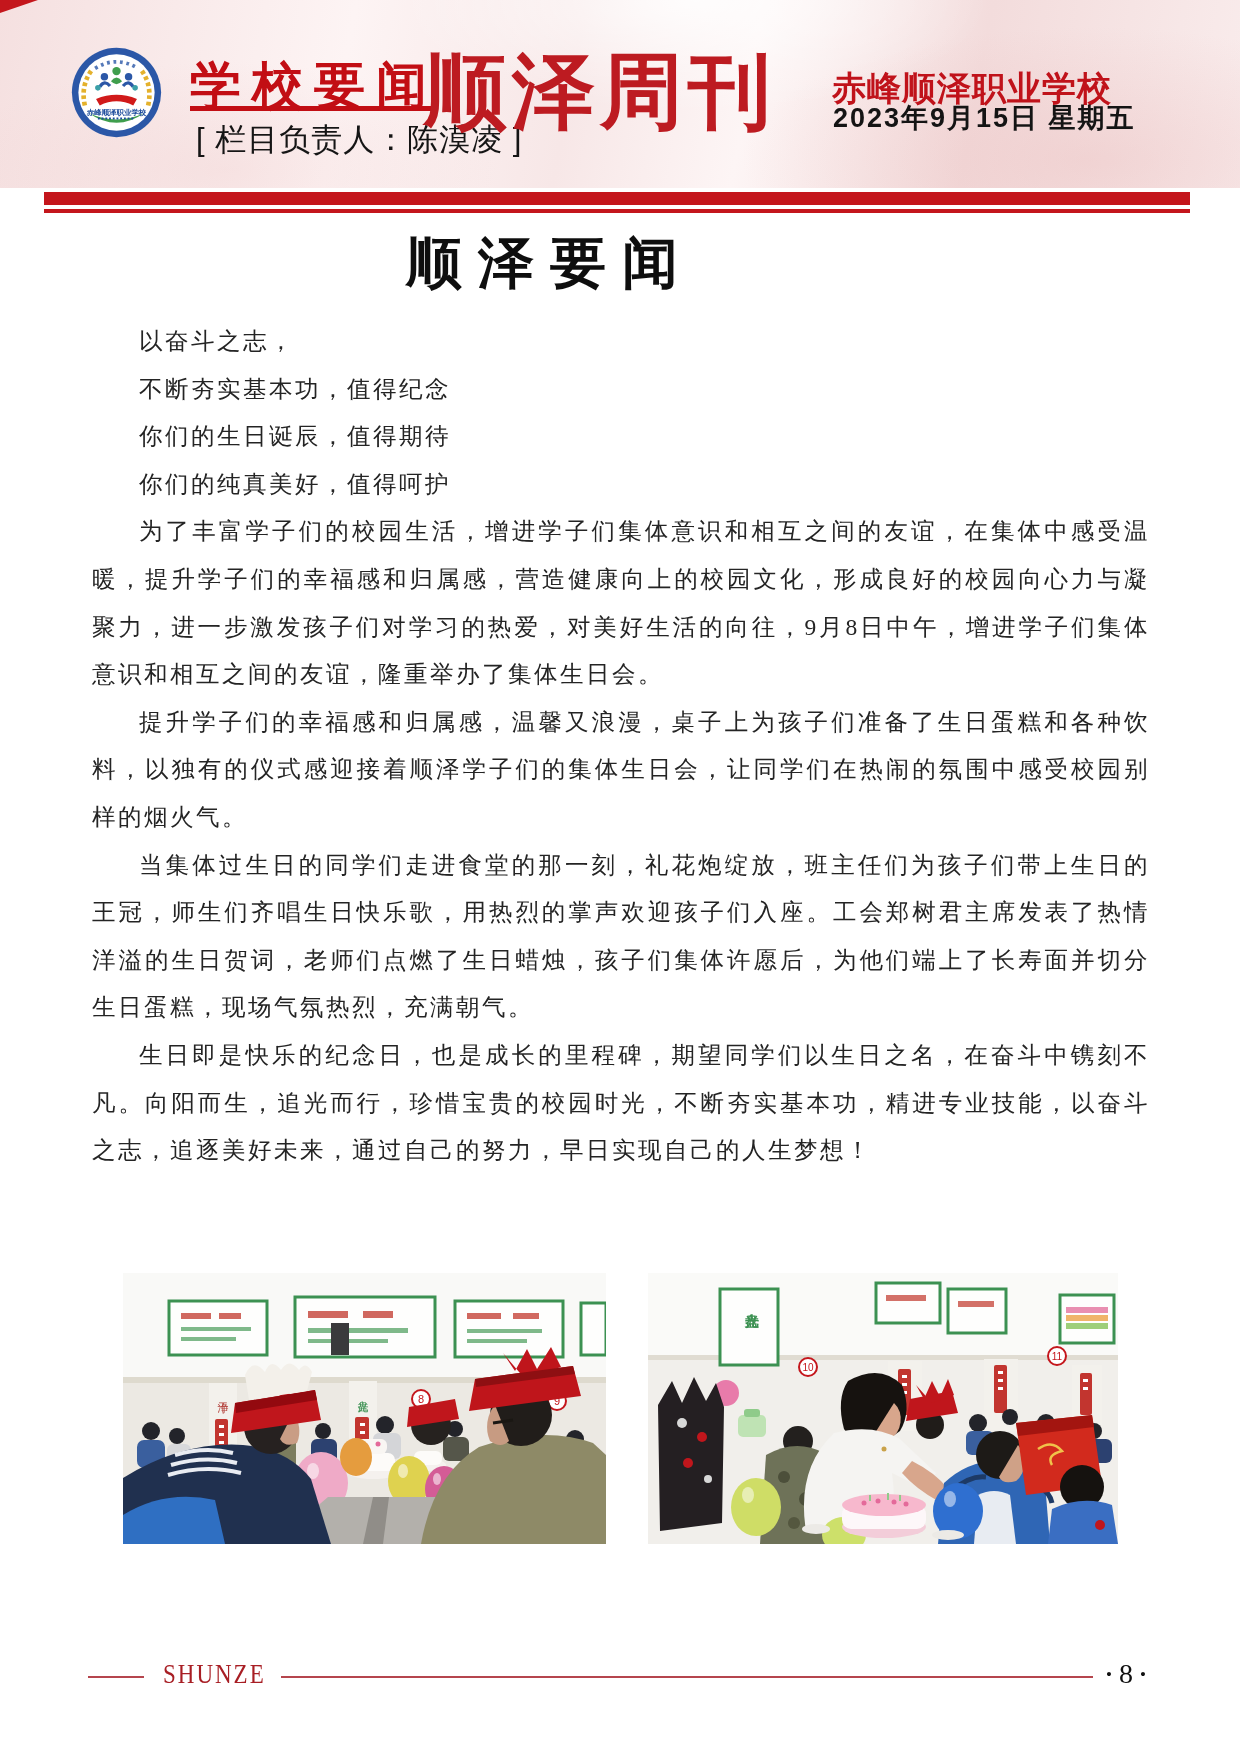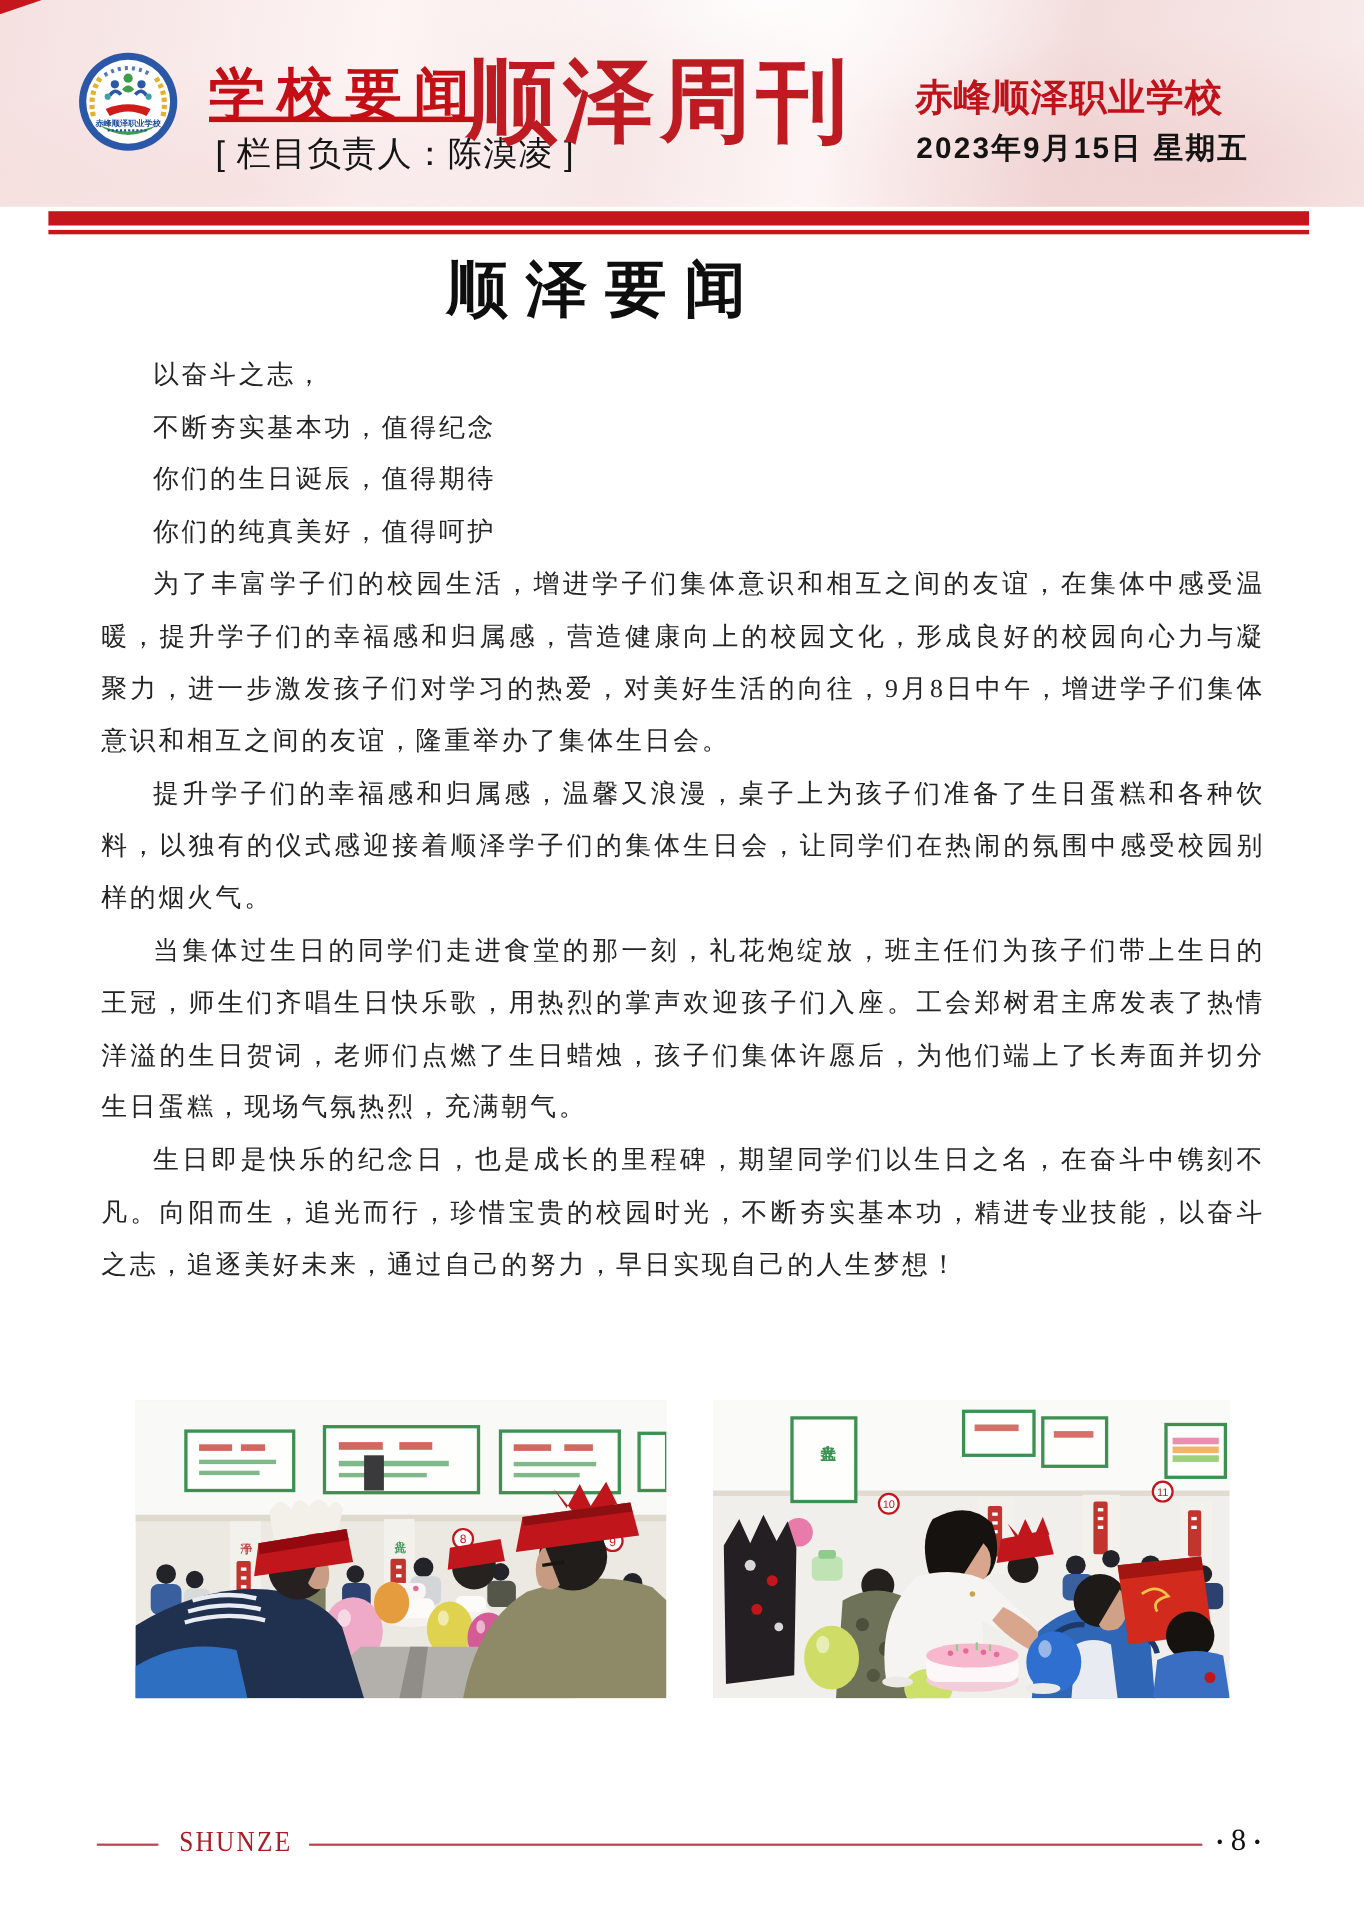--- a/index.html
+++ b/index.html
@@ -39,21 +39,21 @@
   .journal-title {
     position:absolute; left:424px; top:50px;
     font-family:"Liberation Sans","DejaVu Sans",sans-serif;
     font-size:83px; line-height:1.02; font-weight:900; color:#bd1b21; letter-spacing:5px; white-space:nowrap;text-align:right;
   }
   .school-name {
     position:absolute; left:832px; top:66px;
     font-size:34px; font-weight:bold; color:#c0121a; letter-spacing:1px; white-space:nowrap;
   }
   .date-line {
-    position:absolute; left:833px; top:117px;
+    position:absolute; left:833px; top:100px;
     font-family:"Liberation Sans","DejaVu Sans",sans-serif;
     font-size:27px; font-weight:bold; color:#141414; letter-spacing:2px; white-space:nowrap;
   }
   
   .rule-thick { position:absolute; left:44px; top:192px; width:1146px; height:13px; background:#c4161c; }
   .rule-thin  { position:absolute; left:44px; top:209px; width:1146px; height:4px;  background:#c4161c; }
   
   .article-title {
     position:absolute; left:0; top:226px; width:1084px; text-align:center;
     font-family:"Liberation Sans","DejaVu Sans",sans-serif;

